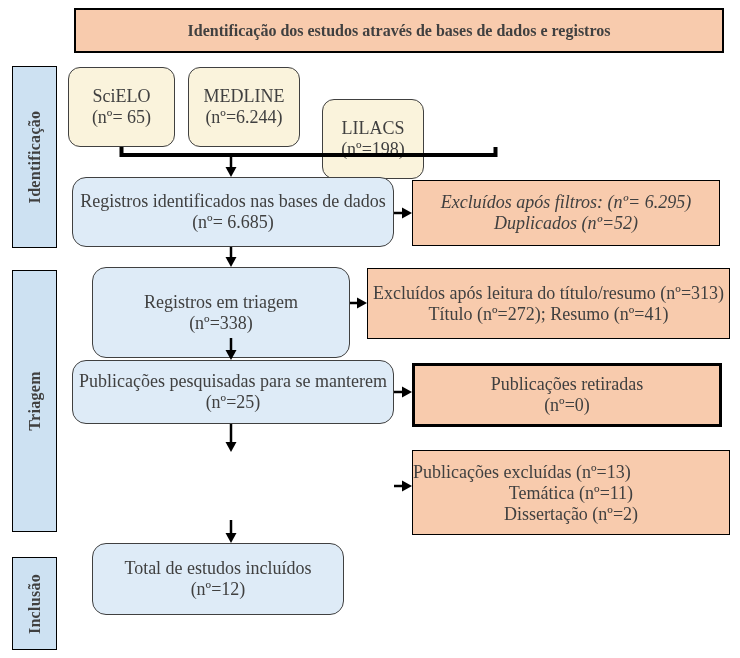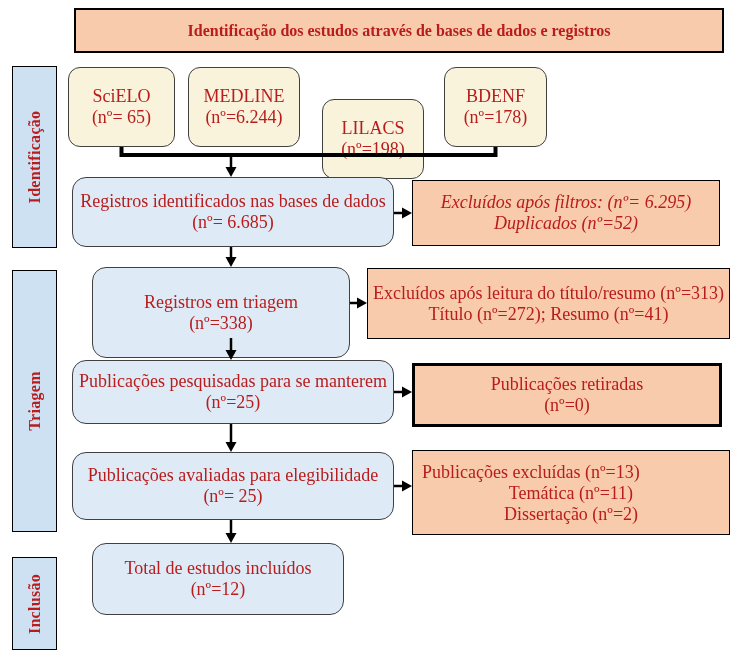--- a/index.html
+++ b/index.html
@@ -1,18 +1,18 @@
 <!DOCTYPE html>
 <html><head>
 <meta charset="utf-8">
 <style>
   html,body{margin:0;padding:0;background:#fff;}
   .canvas{
     position:relative;width:740px;height:658px;background:#ffffff;
-    font-family:"Liberation Serif","DejaVu Serif",serif;color:#b91c1c;
+    font-family:"Liberation Serif","DejaVu Serif",serif;color:#404040;
     overflow:hidden;
   }
   .box{position:absolute;box-sizing:border-box;display:flex;flex-direction:column;
        align-items:center;justify-content:center;text-align:center;line-height:21px;font-size:18px;}
   
   .title-box{left:74px;top:8px;width:650px;height:45px;background:#F8CBAD;border:2px solid #000;
              font-weight:bold;font-size:16px;}
   
   .stage{position:absolute;left:12px;width:45px;background:#CDE1F2;border:1.5px solid #000;box-sizing:border-box;}
   .stage .vtext{position:absolute;left:50%;top:50%;transform:translate(-50%,-50%) rotate(-90deg);
@@ -32,21 +32,21 @@
   .b2{left:92px;top:267px;width:258px;height:91px;}
   .b3{left:72px;top:360px;width:322px;height:64px;}
   .b4{left:72px;top:452px;width:322px;height:68px;}
   .b5{left:92px;top:543px;width:252px;height:72px;}
   
   .excl{background:#F8CBAD;border:1.5px solid #000;}
   .o1{left:412px;top:180px;width:308px;height:66px;font-style:italic;}
   .o2{left:367px;top:268px;width:363px;height:71px;text-align:right;}
   .o3{left:412px;top:363px;width:310px;height:64px;border-width:3px;}
   .o4{left:412px;top:450px;width:318px;height:85px;justify-content:flex-start;padding-top:11px;}
-  .o4 .line-left{align-self:flex-start;padding-left:9px;text-align:center;}
+  .o4 .line-left{align-self:flex-start;text-align:center;}
   
   svg.overlay{position:absolute;left:0;top:0;pointer-events:none;}
 </style>
 </head>
 <body>
 
 <div class="canvas">
 
   <div class="box title-box">
     <span>Identificação dos estudos através de bases de dados e registros</span>
@@ -67,40 +67,32 @@
     <span>(nº= 65)</span>
   </div>
   <div class="box db db-medline">
     <span>MEDLINE</span>
     <span>(nº=6.244)</span>
   </div>
   <div class="box db db-lilacs">
     <span>LILACS</span>
     <span>(nº=198)</span>
   </div>
-  <div class="box db db-bdenf">
-    <span>BDENF</span>
-    <span>(nº=178)</span>
-  </div>
 
   <div class="box proc b1">
     <span>Registros identificados nas bases de dados</span>
     <span>(nº= 6.685)</span>
   </div>
   <div class="box proc b2">
     <span>Registros em triagem</span>
     <span>(nº=338)</span>
   </div>
   <div class="box proc b3">
     <span>Publicações pesquisadas para se manterem</span>
     <span>(nº=25)</span>
-  </div>
-  <div class="box proc b4">
-    <span>Publicações avaliadas para elegibilidade</span>
-    <span>(nº= 25)</span>
   </div>
   <div class="box proc b5">
     <span>Total de estudos incluídos</span>
     <span>(nº=12)</span>
   </div>
 
   <div class="box excl o1">
     <span>Excluídos após filtros: (nº= 6.295)</span>
     <span>Duplicados (nº=52)</span>
   </div>

